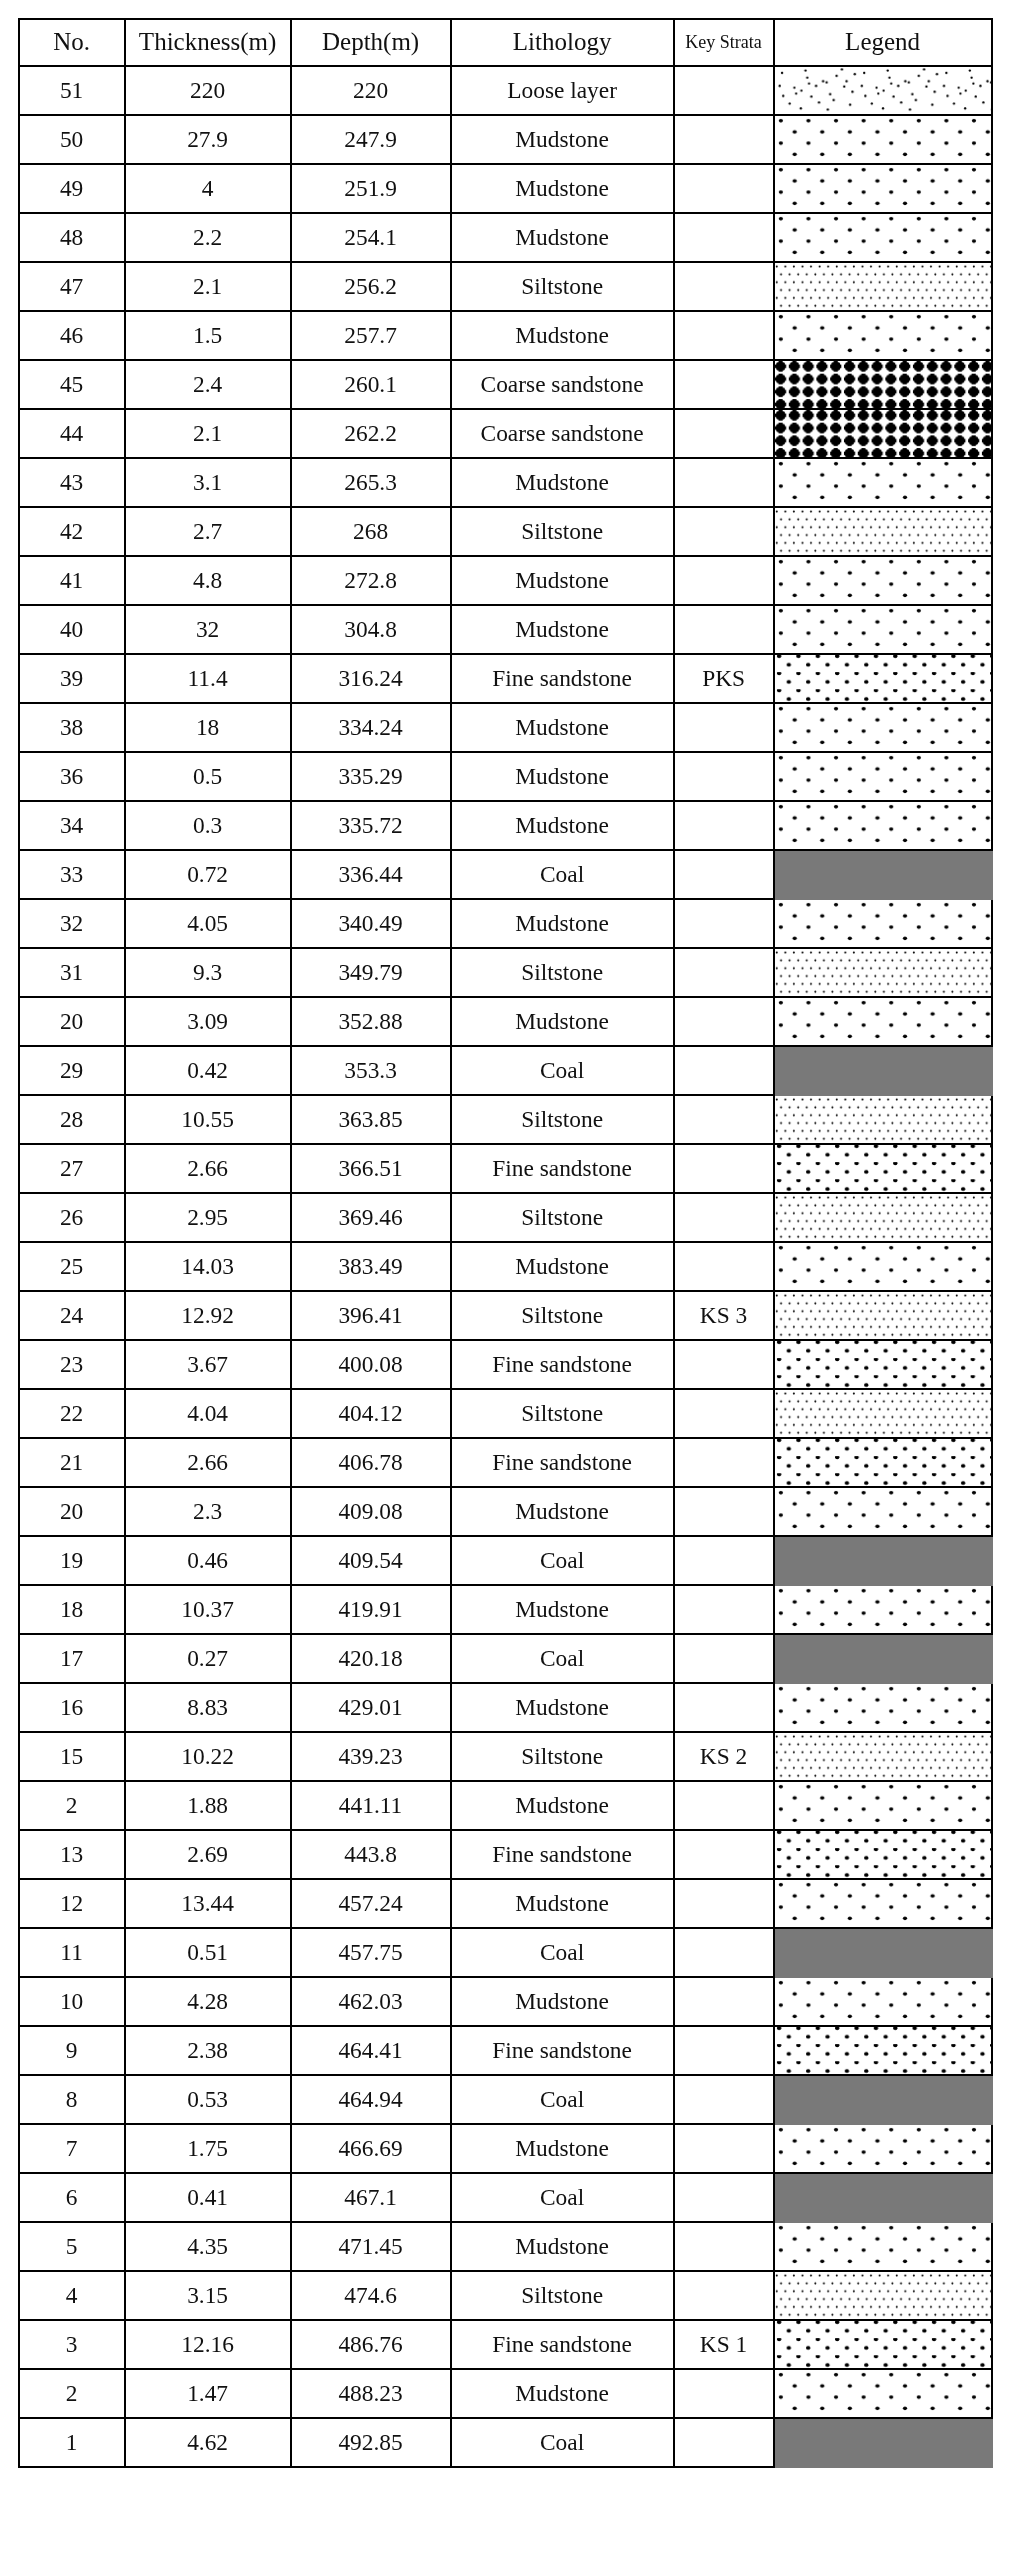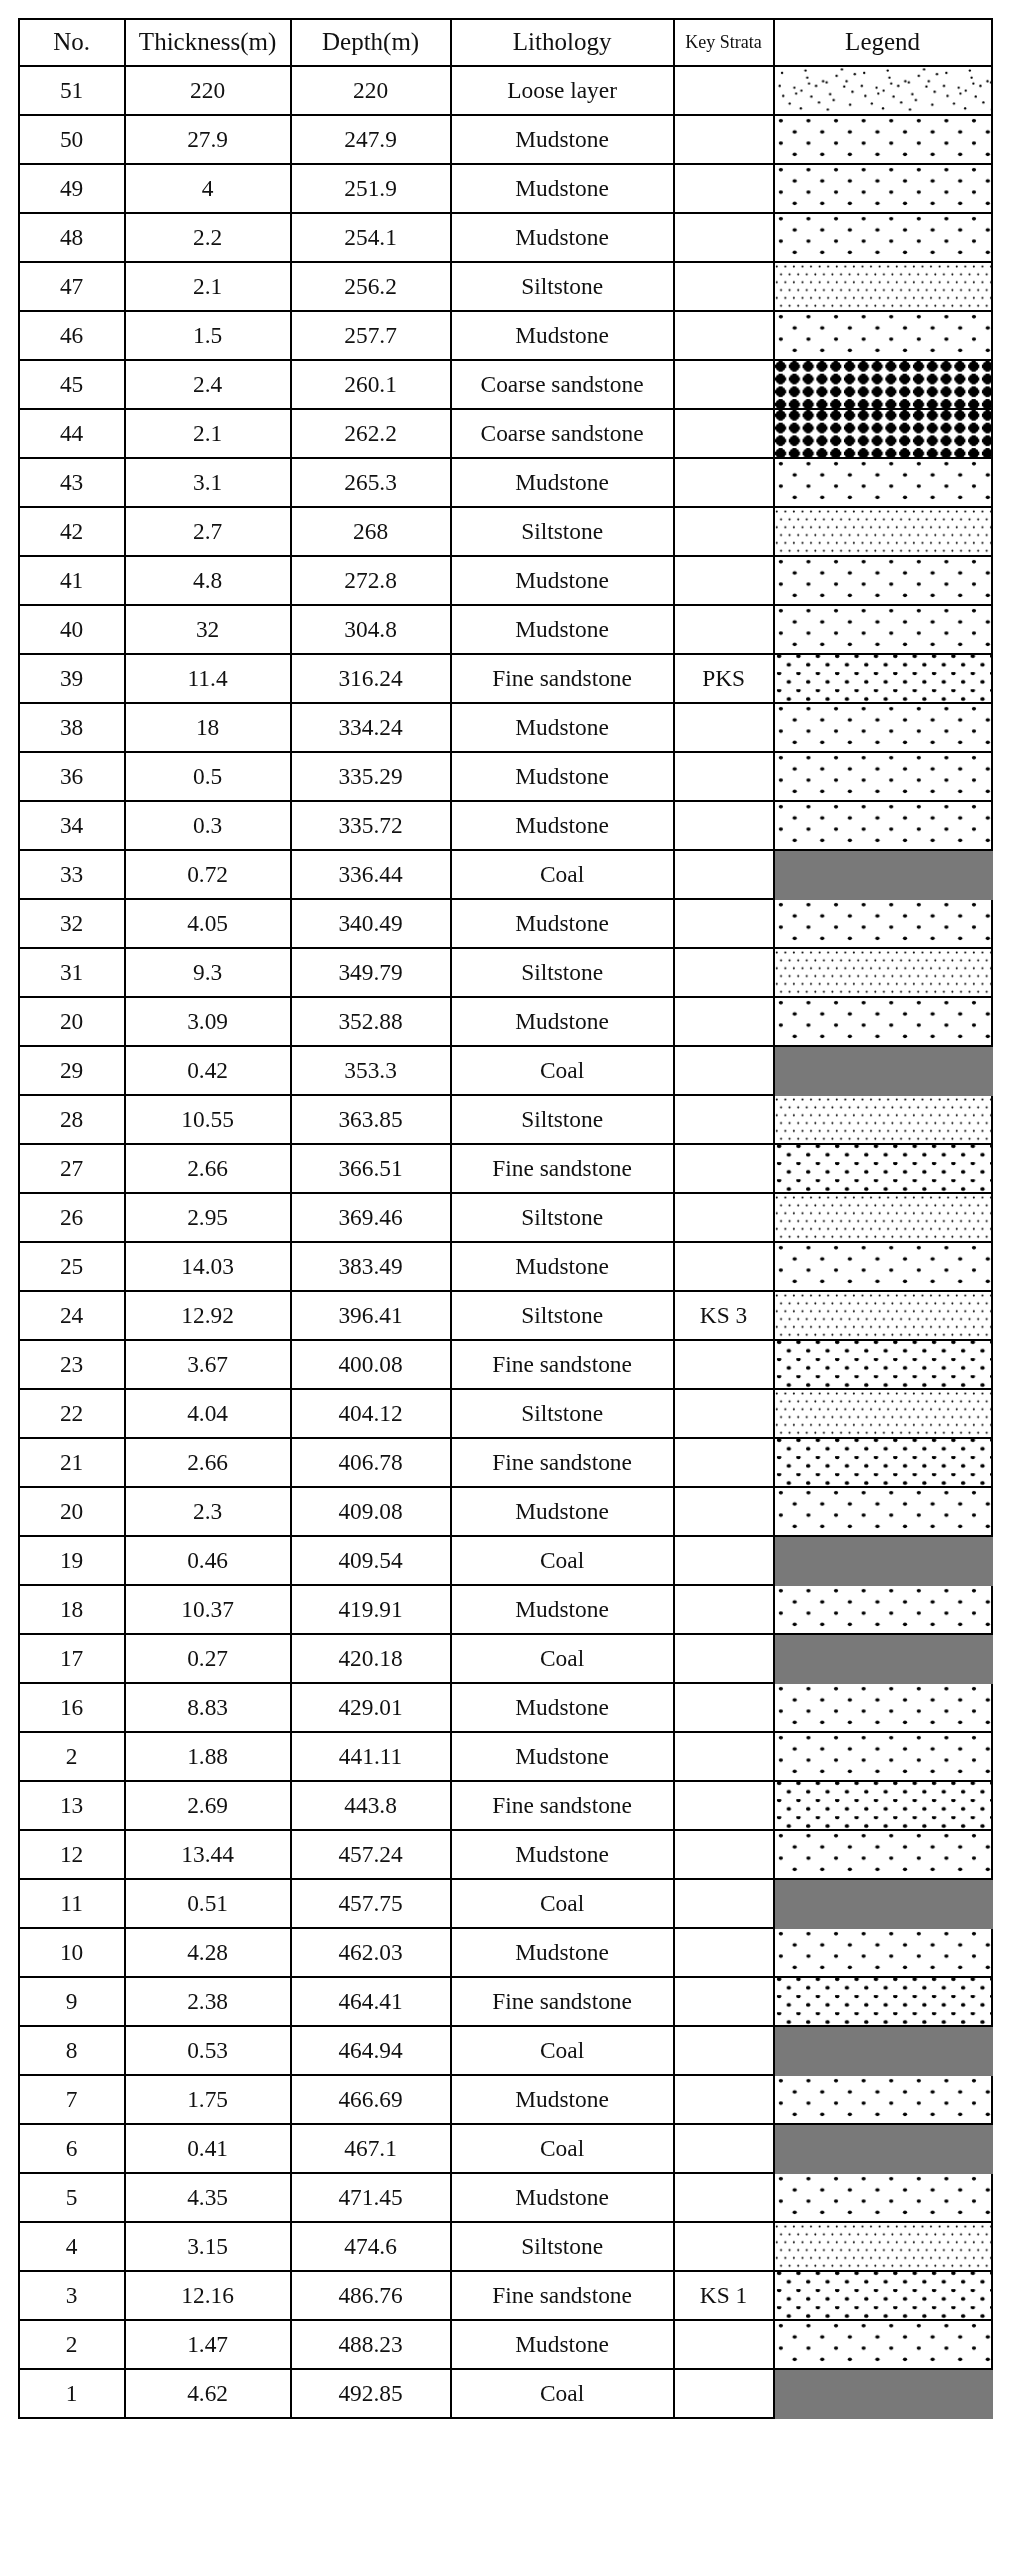--- a/index.html
+++ b/index.html
@@ -526,20 +526,32 @@
     <td>429.01</td>
     <td>Mudstone</td>
     <td></td>
     <td class="legend-cell">
           <svg preserveAspectRatio="none" viewBox="0 0 368 79.5938" width="216" height="47">
             <rect x="0" y="0" width="100%" height="100%" fill="url(#pat-mudstone)"></rect>
           </svg>
         </td>
   </tr>
 
+  <tr>
+    <td>15</td>
+    <td>10.22</td>
+    <td>439.23</td>
+    <td>Siltstone</td>
+    <td>KS 2</td>
+    <td class="legend-cell">
+          <svg preserveAspectRatio="none" viewBox="0 0 368 79.5938" width="216" height="47">
+            <rect x="0" y="0" width="100%" height="100%" fill="url(#pat-siltstone)"></rect>
+          </svg>
+        </td>
+  </tr>
 
   <tr>
     <td>2</td>
     <td>1.88</td>
     <td>441.11</td>
     <td>Mudstone</td>
     <td></td>
     <td class="legend-cell">
           <svg preserveAspectRatio="none" viewBox="0 0 368 79.5938" width="216" height="47">
             <rect x="0" y="0" width="100%" height="100%" fill="url(#pat-mudstone)"></rect>

